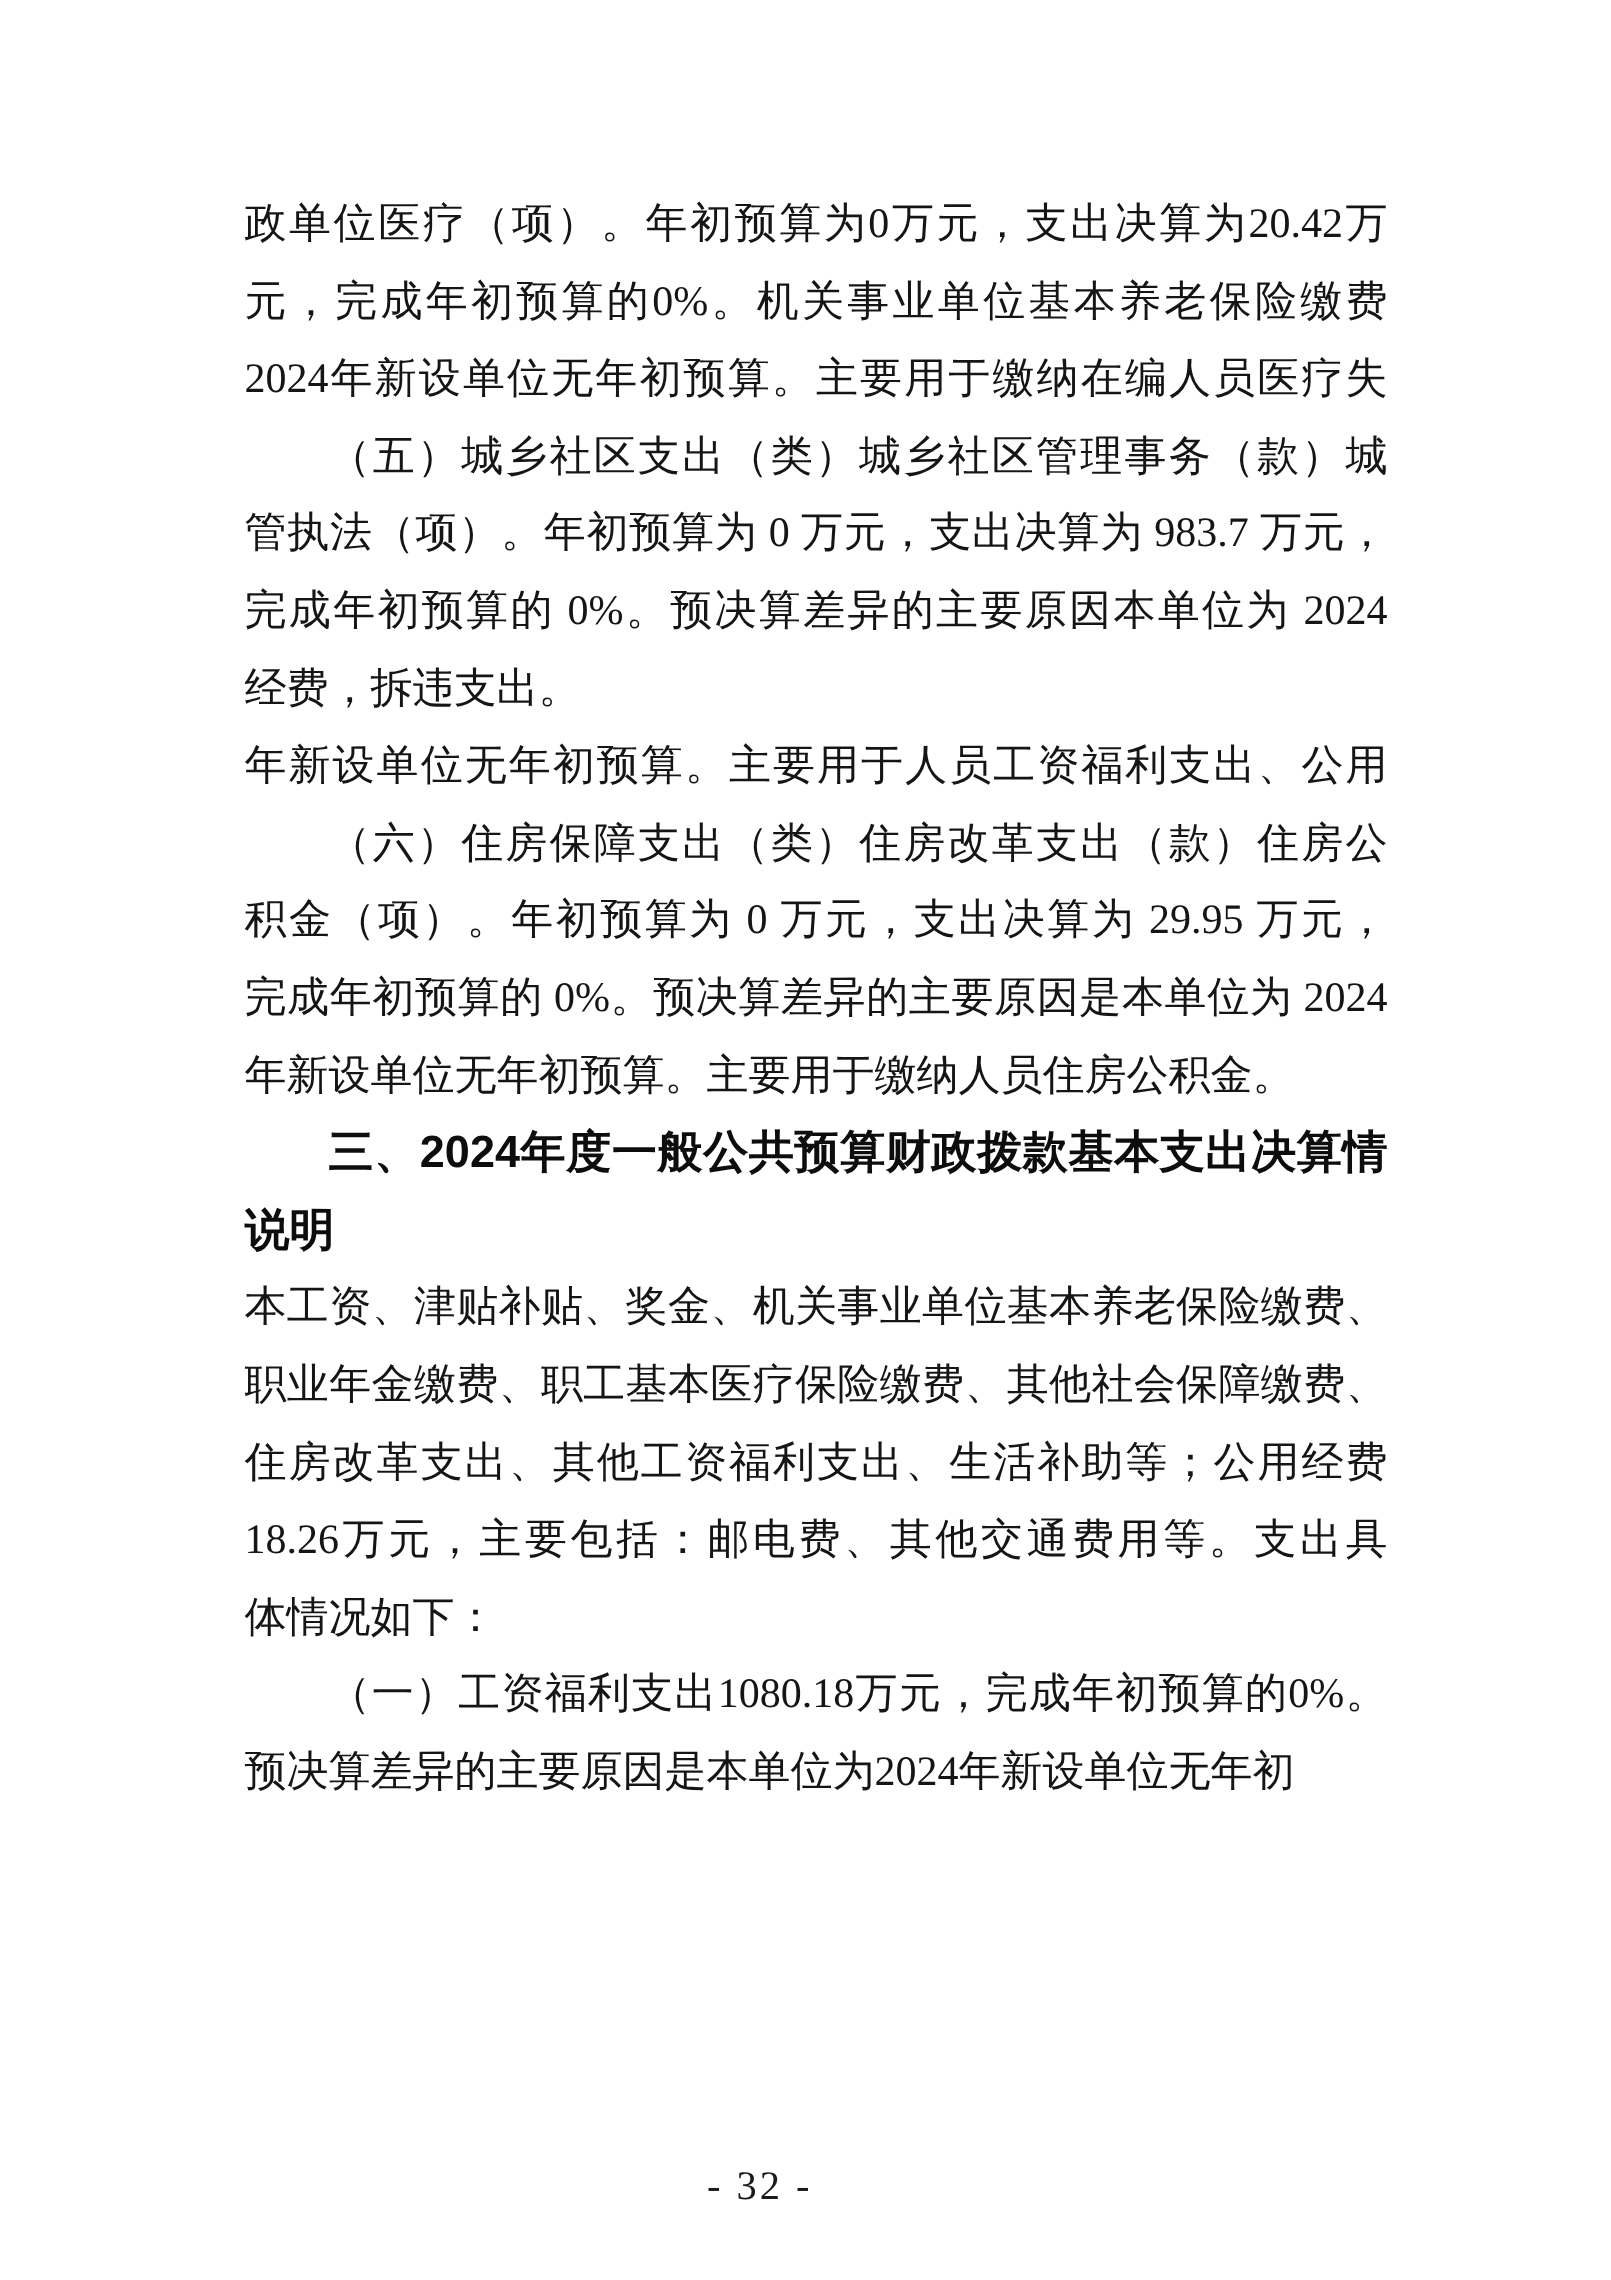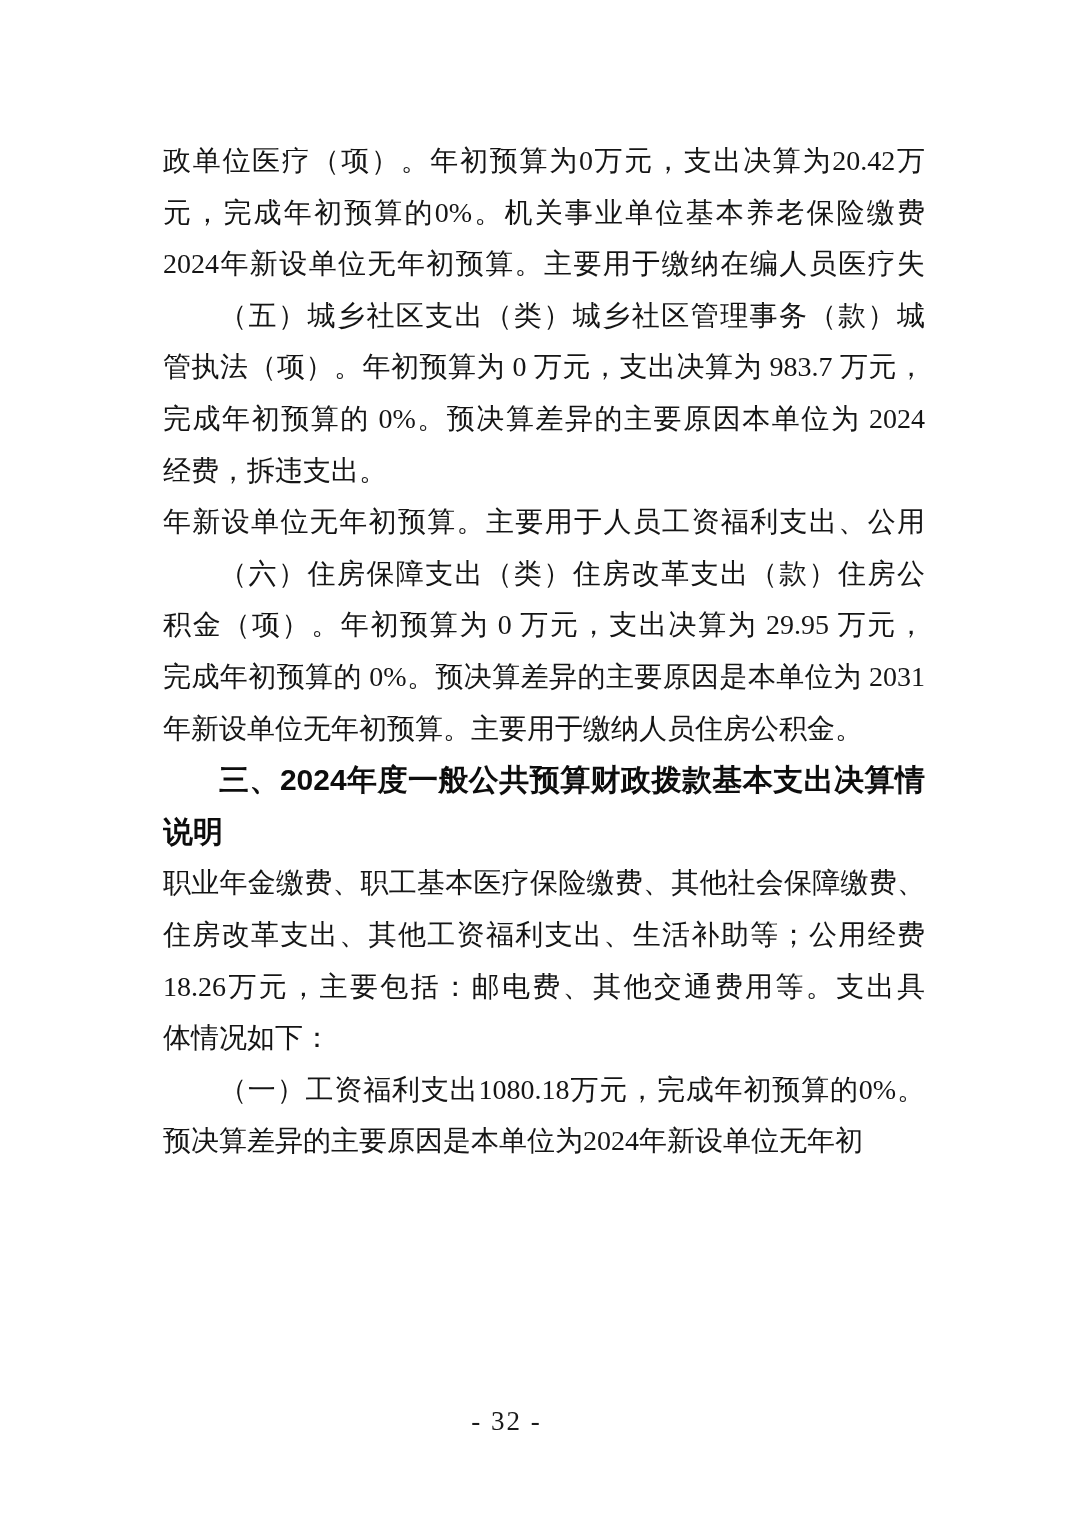--- a/index.html
+++ b/index.html
@@ -10,21 +10,21 @@
   .page {
     position: relative;
     width: 1074px;
     height: 1520px;
     background: #ffffff;
     overflow: hidden;
   }
   .text-block {
     position: absolute;
     left: 163px;
-    top: 135px;
+    top: 124px;
     width: 762px;
   }
   .paragraph {
     margin: 0;
     padding: 0;
   }
   .line {
     font-family: "Liberation Serif", "DejaVu Serif", serif;
     font-size: 28px;
     line-height: 51.6px;
@@ -46,21 +46,21 @@
   }
   .paragraph.heading .line {
     font-family: "Liberation Sans", "DejaVu Sans", sans-serif;
     font-weight: 700;
     font-size: 30px;
     color: #0d0d0d;
   }
   .page-footer {
     position: absolute;
     left: 0;
-    top: 1406px;
+    top: 1442px;
     width: 1013px;
     text-align: center;
   }
   .page-footer span {
     font-family: "Liberation Serif", "DejaVu Serif", serif;
     font-size: 27px;
     color: #1a1a1a;
     letter-spacing: 2px;
   }
 </style>
@@ -77,28 +77,29 @@
       <div class="paragraph body">
         <div class="line fill indent">（五）城乡社区支出（类）城乡社区管理事务（款）城</div>
         <div class="line fill">管执法（项）。年初预算为 0 万元，支出决算为 983.7 万元，</div>
         <div class="line fill">完成年初预算的 0%。预决算差异的主要原因本单位为 2024</div>
         <div class="line nofill">经费，拆违支出。</div>
         <div class="line fill">年新设单位无年初预算。主要用于人员工资福利支出、公用</div>
       </div>
       <div class="paragraph body">
         <div class="line fill indent">（六）住房保障支出（类）住房改革支出（款）住房公</div>
         <div class="line fill">积金（项）。年初预算为 0 万元，支出决算为 29.95 万元，</div>
-        <div class="line fill">完成年初预算的 0%。预决算差异的主要原因是本单位为 2031</div>
+        <div class="line fill">完成年初预算的 0%。预决算差异的主要原因是本单位为 2024</div>
         <div class="line nofill">年新设单位无年初预算。主要用于缴纳人员住房公积金。</div>
       </div>
       <div class="paragraph heading">
         <div class="line fill indent">三、2024年度一般公共预算财政拨款基本支出决算情况</div>
         <div class="line nofill">说明</div>
       </div>
       <div class="paragraph body">
+        <div class="line fill">本工资、津贴补贴、奖金、机关事业单位基本养老保险缴费、</div>
         <div class="line fill">职业年金缴费、职工基本医疗保险缴费、其他社会保障缴费、</div>
         <div class="line fill">住房改革支出、其他工资福利支出、生活补助等；公用经费</div>
         <div class="line fill">18.26万元，主要包括：邮电费、其他交通费用等。支出具</div>
         <div class="line nofill">体情况如下：</div>
       </div>
       <div class="paragraph body">
         <div class="line fill indent">（一）工资福利支出1080.18万元，完成年初预算的0%。</div>
         <div class="line nofill">预决算差异的主要原因是本单位为2024年新设单位无年初</div>
       </div>
     </main>

